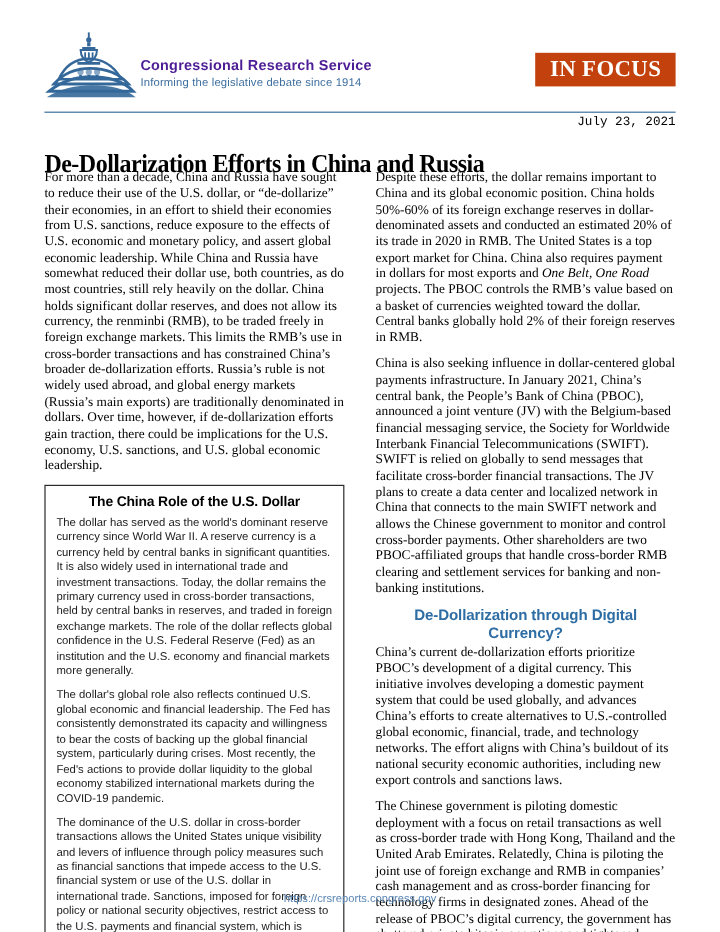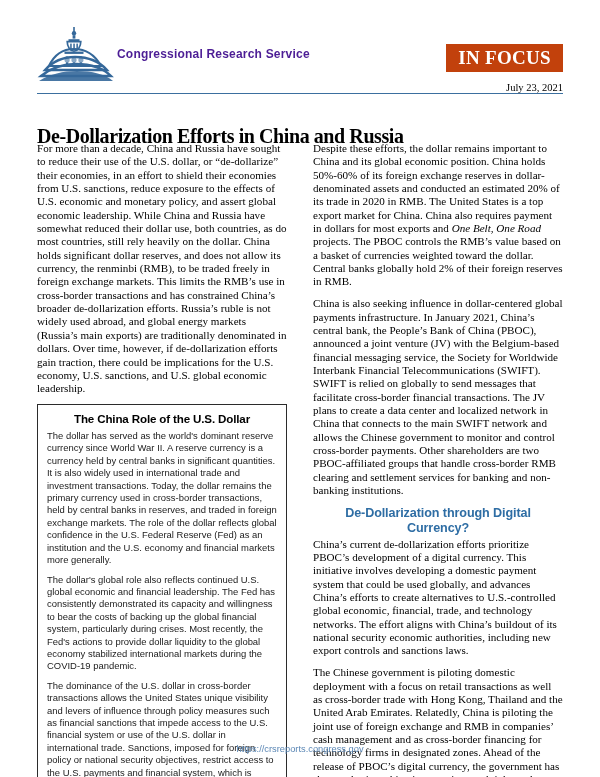--- a/index.html
+++ b/index.html
@@ -79,22 +79,22 @@
     top: 93px;
     width: 526px;
     height: 1.4px;
     background: #3b6f9f;
   }
 
   
   .date {
     position: absolute;
     right: 37px;
-    top: 82px;
-    font-family: Liberation Serif, serif;
+    top: 96px;
+    font-family: Liberation Mono, monospace;
     font-size: 10.5px;
     color: #000;
   }
   .doc-title {
     position: absolute;
     left: 37px;
     top: 110px;
     width: 526px;
     font-family: "Liberation Serif", serif;
     font-weight: bold;
@@ -212,20 +212,21 @@
           <circle cx="43.9" cy="34" r="2.6" fill="#8ba9c6"></circle>
           <path d="M8 44 C16 35 27 31 38 31 C50 31 62 35 70 44 Z" fill="none" stroke="#35689a" stroke-width="2.4"></path>
           <path d="M4 50 C14 42 26 38 39 38 C53 38 66 42 74 50 Z" fill="none" stroke="#35689a" stroke-width="2.4"></path>
           <path d="M2 55 C13 48 26 45 40 45 C55 45 68 48 76 55 Z" fill="#35689a" opacity="0.9"></path>
         </g>
       </svg>
     </div>
 
     <div class="brand-text">
       <div class="brand-name">Congressional Research Service</div>
+      <div class="brand-tag">Informing the legislative debate since 1914</div>
     </div>
 
     <div class="infocus">IN FOCUS</div>
   </div>
 
   <div class="rule"></div>
 
   <div class="date">July 23, 2021</div>
   <h1 class="doc-title">De-Dollarization Efforts in China and Russia</h1>
 

